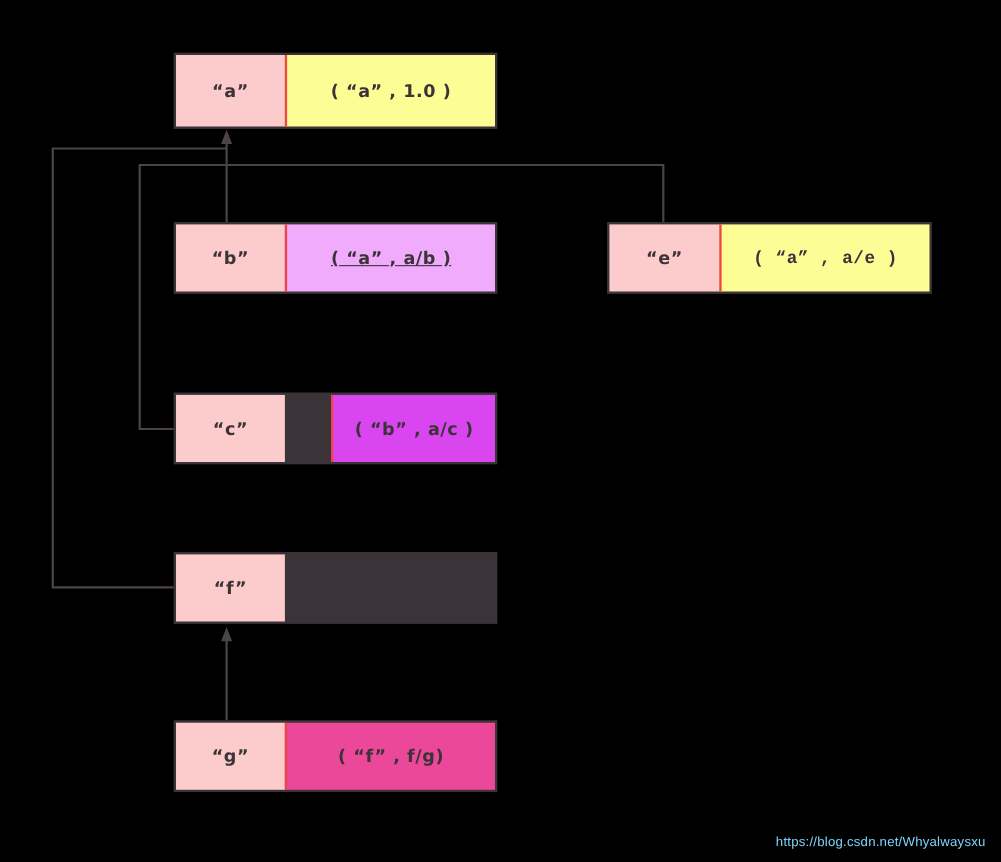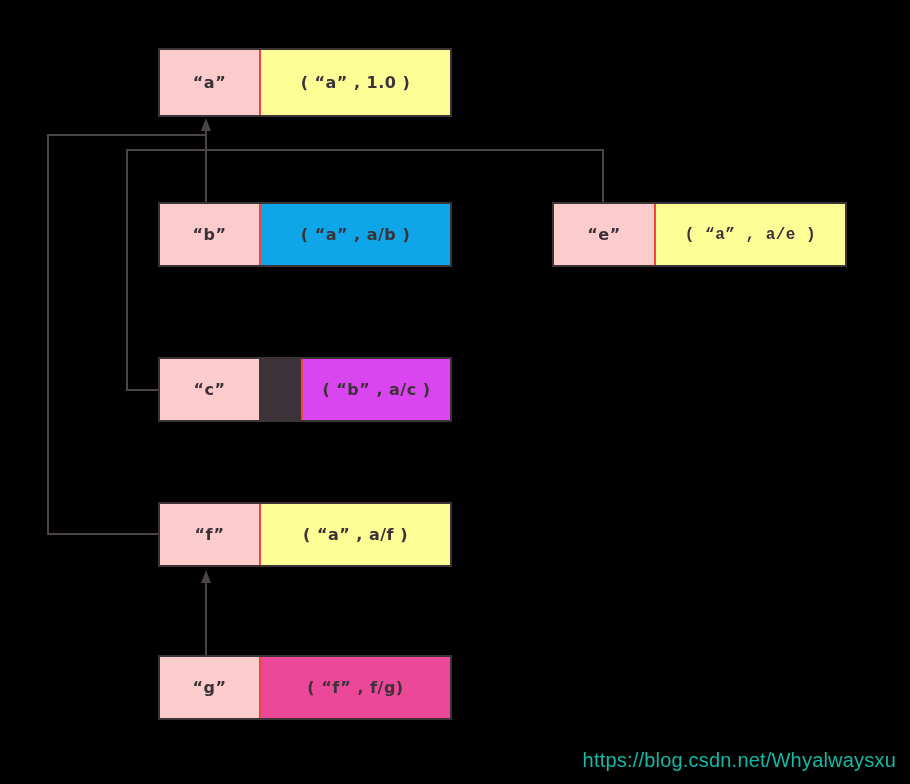--- a/index.html
+++ b/index.html
@@ -47,22 +47,22 @@
     background: #fccbcb;
   }
   .cell-val {
     background: #fdfd96;
     border-left: 2px solid #ef4444;
   }
   #watermark {
     position: absolute;
     right: 14px;
     bottom: 12px;
-    color: #14b8a6;
-    font-size: 20px;
+    color: #7dd3fc;
+    font-size: 12px;
     font-family: "Liberation Sans", sans-serif;
     letter-spacing: 0.2px;
     z-index: 3;
     margin-top: 37px;
   }
 </style>
 </head>
 <body>
 
 <div id="canvas">
@@ -77,33 +77,32 @@
       <polygon points="206,570 201,583 211,583" fill="#4a4448"></polygon>
     </svg>
 
   <div id="node-layer">
       <div class="node" style="left: 158px; top: 48px; width: 294px; height: 69px;">
         <div class="cell cell-key" style="width: 99px; background: rgb(252, 203, 203);">“a”</div>
         <div class="cell cell-val" style="flex: 1 1 auto; background: rgb(253, 253, 150);">( “a” , 1.0 )</div>
       </div>
       <div class="node" style="left: 158px; top: 202px; width: 294px; height: 65px;">
         <div class="cell cell-key" style="width: 99px; background: rgb(252, 203, 203);">“b”</div>
-        <div class="cell cell-val" style="flex: 1 1 auto; background: #0ea5e9;">( “a” , a/b )</div>
+        <div class="cell cell-val" style="flex: 1 1 auto; background: #f0abfc; text-decoration: underline;">( “a” , a/b )</div>
       </div>
       <div class="node" style="left: 552px; top: 202px; width: 295px; height: 65px;">
         <div class="cell cell-key" style="width: 100px; background: rgb(252, 203, 203);">“e”</div>
         <div class="cell cell-val" style="flex: 1 1 auto; background: rgb(253, 253, 150); font-family: Liberation Mono, monospace;">( “a” , a/e )</div>
       </div>
       <div class="node" style="left: 158px; top: 357px; width: 294px; height: 65px;">
         <div class="cell cell-key" style="width: 99px; background: rgb(252, 203, 203);">“c”</div>
         <div class="cell cell-val" style="flex: 1 1 auto; background: #d946ef; margin-left: 42px;">( “b” , a/c )</div>
       </div>
       <div class="node" style="left: 158px; top: 502px; width: 294px; height: 65px;">
         <div class="cell cell-key" style="width: 99px; background: rgb(252, 203, 203);">“f”</div>
-        <div class="cell cell-val" style="flex: 1 1 auto; background: rgb(253, 253, 150);">( “a” , a/f )</div>
       </div>
       <div class="node" style="left: 158px; top: 655px; width: 294px; height: 65px;">
         <div class="cell cell-key" style="width: 99px; background: rgb(252, 203, 203);">“g”</div>
         <div class="cell cell-val" style="flex: 1 1 auto; background: #ec4899;">( “f” , f/g)</div>
       </div>
     </div>
 
   <div id="watermark">https://blog.csdn.net/Whyalwaysxu</div>
 
 </div>

